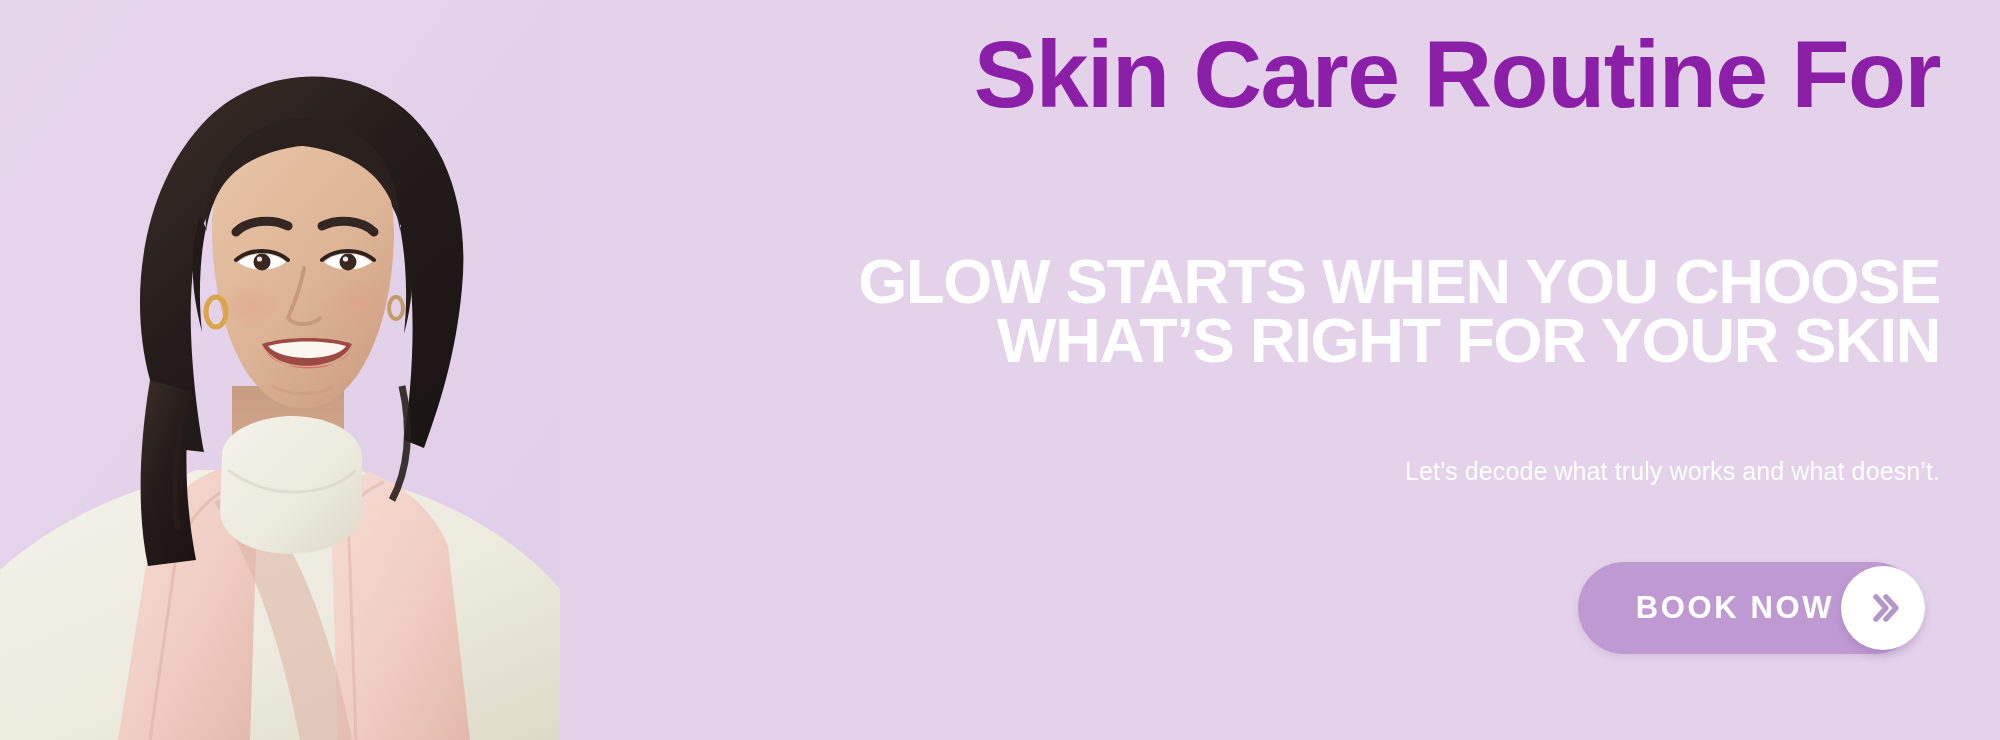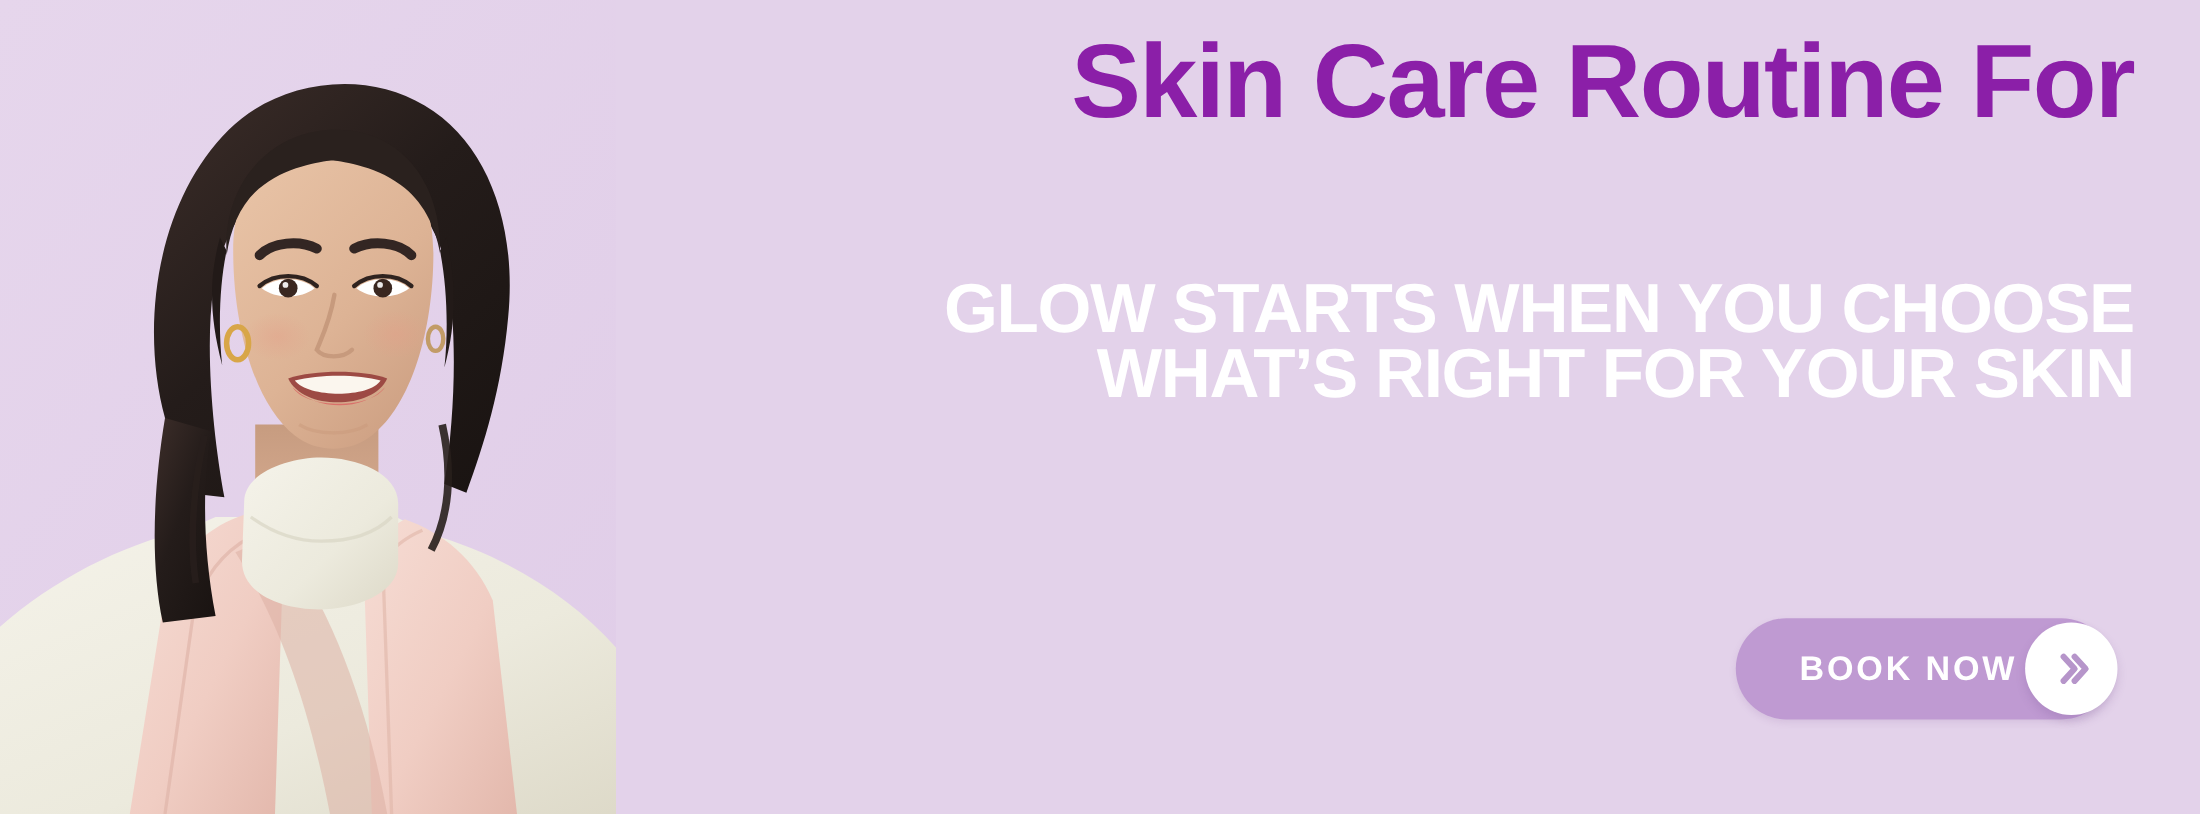--- a/index.html
+++ b/index.html
@@ -259,20 +259,21 @@
     <h1 class="headline">
       <span class="hl-line">Skin Care Routine For</span>
     </h1>
 
     <h2 class="subhead">
       <span class="sh-line">GLOW STARTS WHEN YOU CHOOSE</span>
       <span class="sh-line">WHAT’S RIGHT FOR YOUR SKIN</span>
     </h2>
 
     <p class="body-copy">
+      <span class="bc-line">Let’s decode what truly works and what doesn’t.</span>
     </p>
 
     <div class="cta-wrap">
       <button class="cta-button">
         <span class="cta-label">BOOK NOW</span>
         <span class="cta-circle">
           <svg width="44" height="44" viewBox="0 0 44 44" aria-hidden="true">
             <path d="M15 11 L25 22 L15 33" fill="none" stroke="#b695ca" stroke-width="5.5" stroke-linecap="round" stroke-linejoin="round"></path>
             <path d="M25 11 L35 22 L25 33" fill="none" stroke="#b695ca" stroke-width="5.5" stroke-linecap="round" stroke-linejoin="round"></path>
           </svg>

